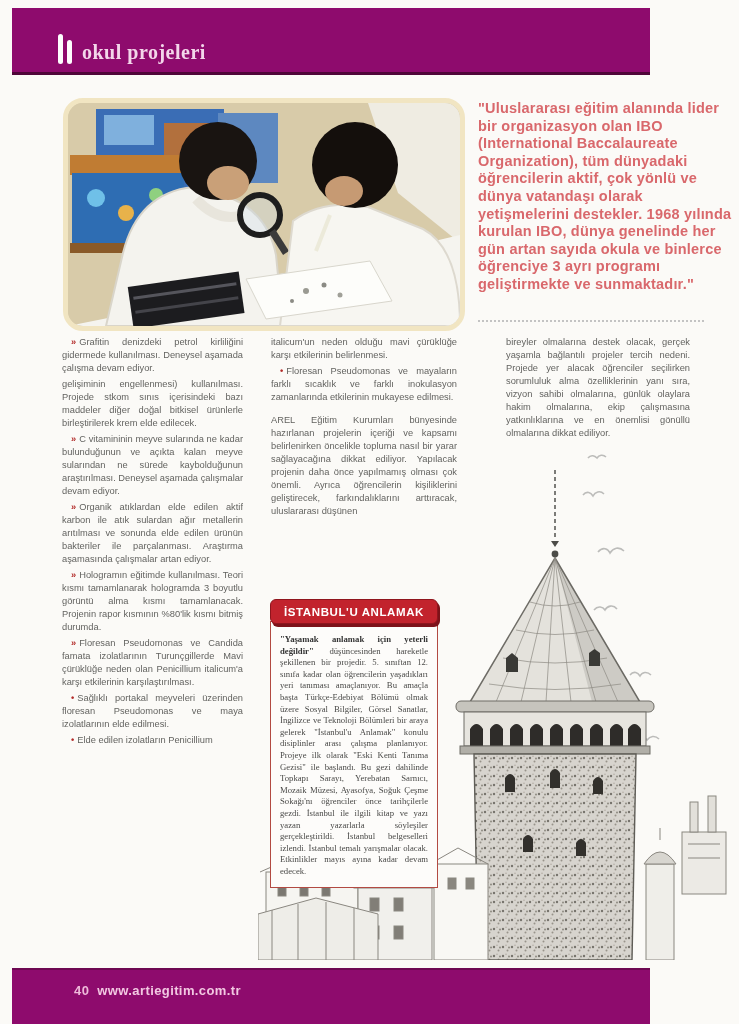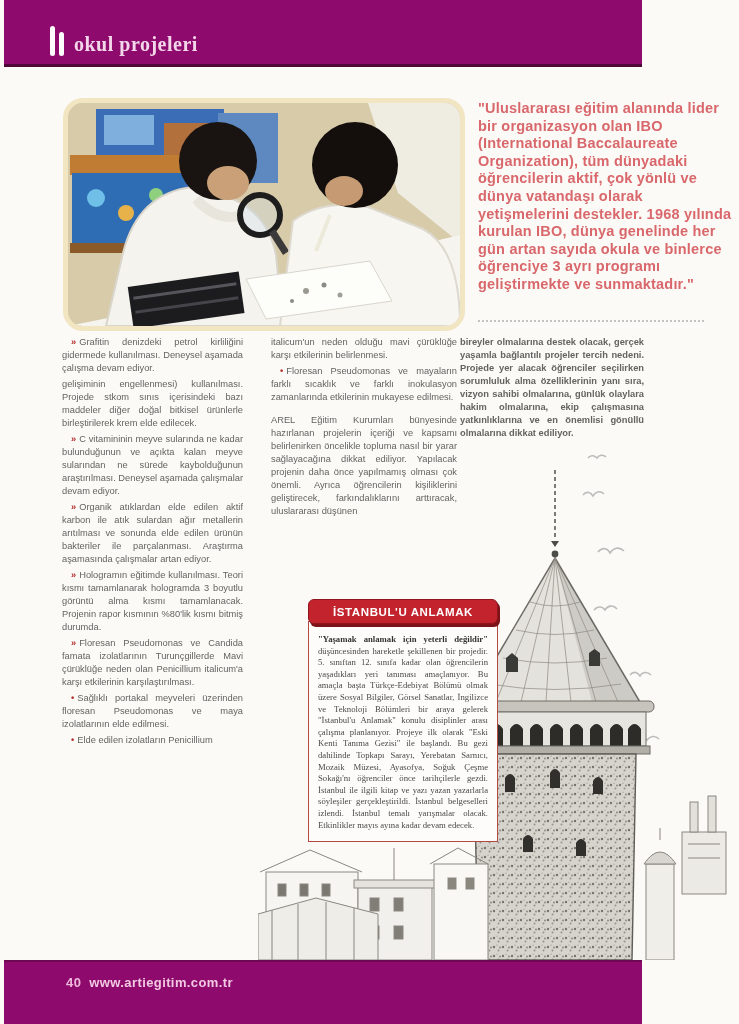--- a/index.html
+++ b/index.html
@@ -1,19 +1,19 @@
 <!DOCTYPE html>
 <html><head>
 <meta charset="utf-8">
 <style>
   html,body{margin:0;padding:0;background:#e8e6e2;}
   #page{position:relative;width:739px;height:1024px;background:#fbfaf7;overflow:hidden;
         font-family:"Liberation Sans",sans-serif;}
   
-  .band{position:absolute;left:4px;width:638px;background:#8e0b6d;}
+  .band{position:absolute;left:12px;width:638px;background:#8e0b6d;margin-top:8px;}
   #header{top:0;height:64px;border-bottom:3px solid #4f0639;}
   #footer{top:960px;height:64px;border-top:2px solid #6d0852;}
   .hdr-inner{position:absolute;left:46px;top:26px;display:flex;align-items:flex-end;gap:10px;}
   .pause-bars{display:flex;gap:4px;align-items:flex-end;}
   .pause-bars i{display:block;width:5px;background:#fdfdfd;border-radius:3px;}
   .pause-bars i.b1{height:30px;}
   .pause-bars i.b2{height:24px;}
   .section-title{color:#f3d6ea;font-family:"Liberation Serif",serif;font-weight:bold;
                  font-size:20px;letter-spacing:.5px;line-height:1;padding-bottom:2px;}
   .footer-text{position:absolute;left:62px;top:13px;color:#f2c8e2;font-size:13px;font-weight:bold;letter-spacing:.4px;}
@@ -24,27 +24,27 @@
   #photo svg{display:block;}
   
   #quote{position:absolute;left:478px;top:100px;width:254px;color:#d9686c;font-weight:bold;
          font-size:14.5px;line-height:17.6px;letter-spacing:.2px;}
   #quote-rule{position:absolute;left:478px;top:320px;width:226px;border-top:2px dotted #c3c3c3;}
   
   .col{position:absolute;top:336px;color:#636360;font-size:9.3px;line-height:13px;
        text-align:justify;}
   #col1{left:62px;width:181px;height:624px;overflow:hidden;}
   #col2{left:271px;width:186px;}
-  #col3{left:460px;width:184px;font-weight:bold;}
+  #col3{left:506px;width:184px;}
   .para{margin:0 0 3px 0;}
   .para.ind{text-indent:9px;}
   .para.gap{margin-top:10px;}
   .bullet{color:#b22a28;font-weight:bold;margin-right:3px;}
   
-  #istbox{position:absolute;left:270px;top:599px;width:190px;margin-left:38px;}
+  #istbox{position:absolute;left:270px;top:599px;width:168px;}
   #istbox .title{position:relative;z-index:2;background:#c2232d;color:#fff;text-align:center;
       font-weight:bold;font-size:11.5px;letter-spacing:.6px;padding:6px 0 5px;
       border-radius:6px;box-shadow:2px 3px 0 #7d1219;border:1px solid #8f151d;}
   #istbox .box-body{margin-top:-3px;border:1px solid #b24a42;background:#fdfcfa;
       padding:12px 9px 10px;font-family:"Liberation Serif",serif;font-size:8.7px;
       line-height:11.6px;color:#4a4a48;text-align:justify;}
   #istbox .lead{font-weight:bold;color:#333;}
   
   #tower-art{position:absolute;left:258px;top:440px;width:481px;height:520px;pointer-events:none;}
   

